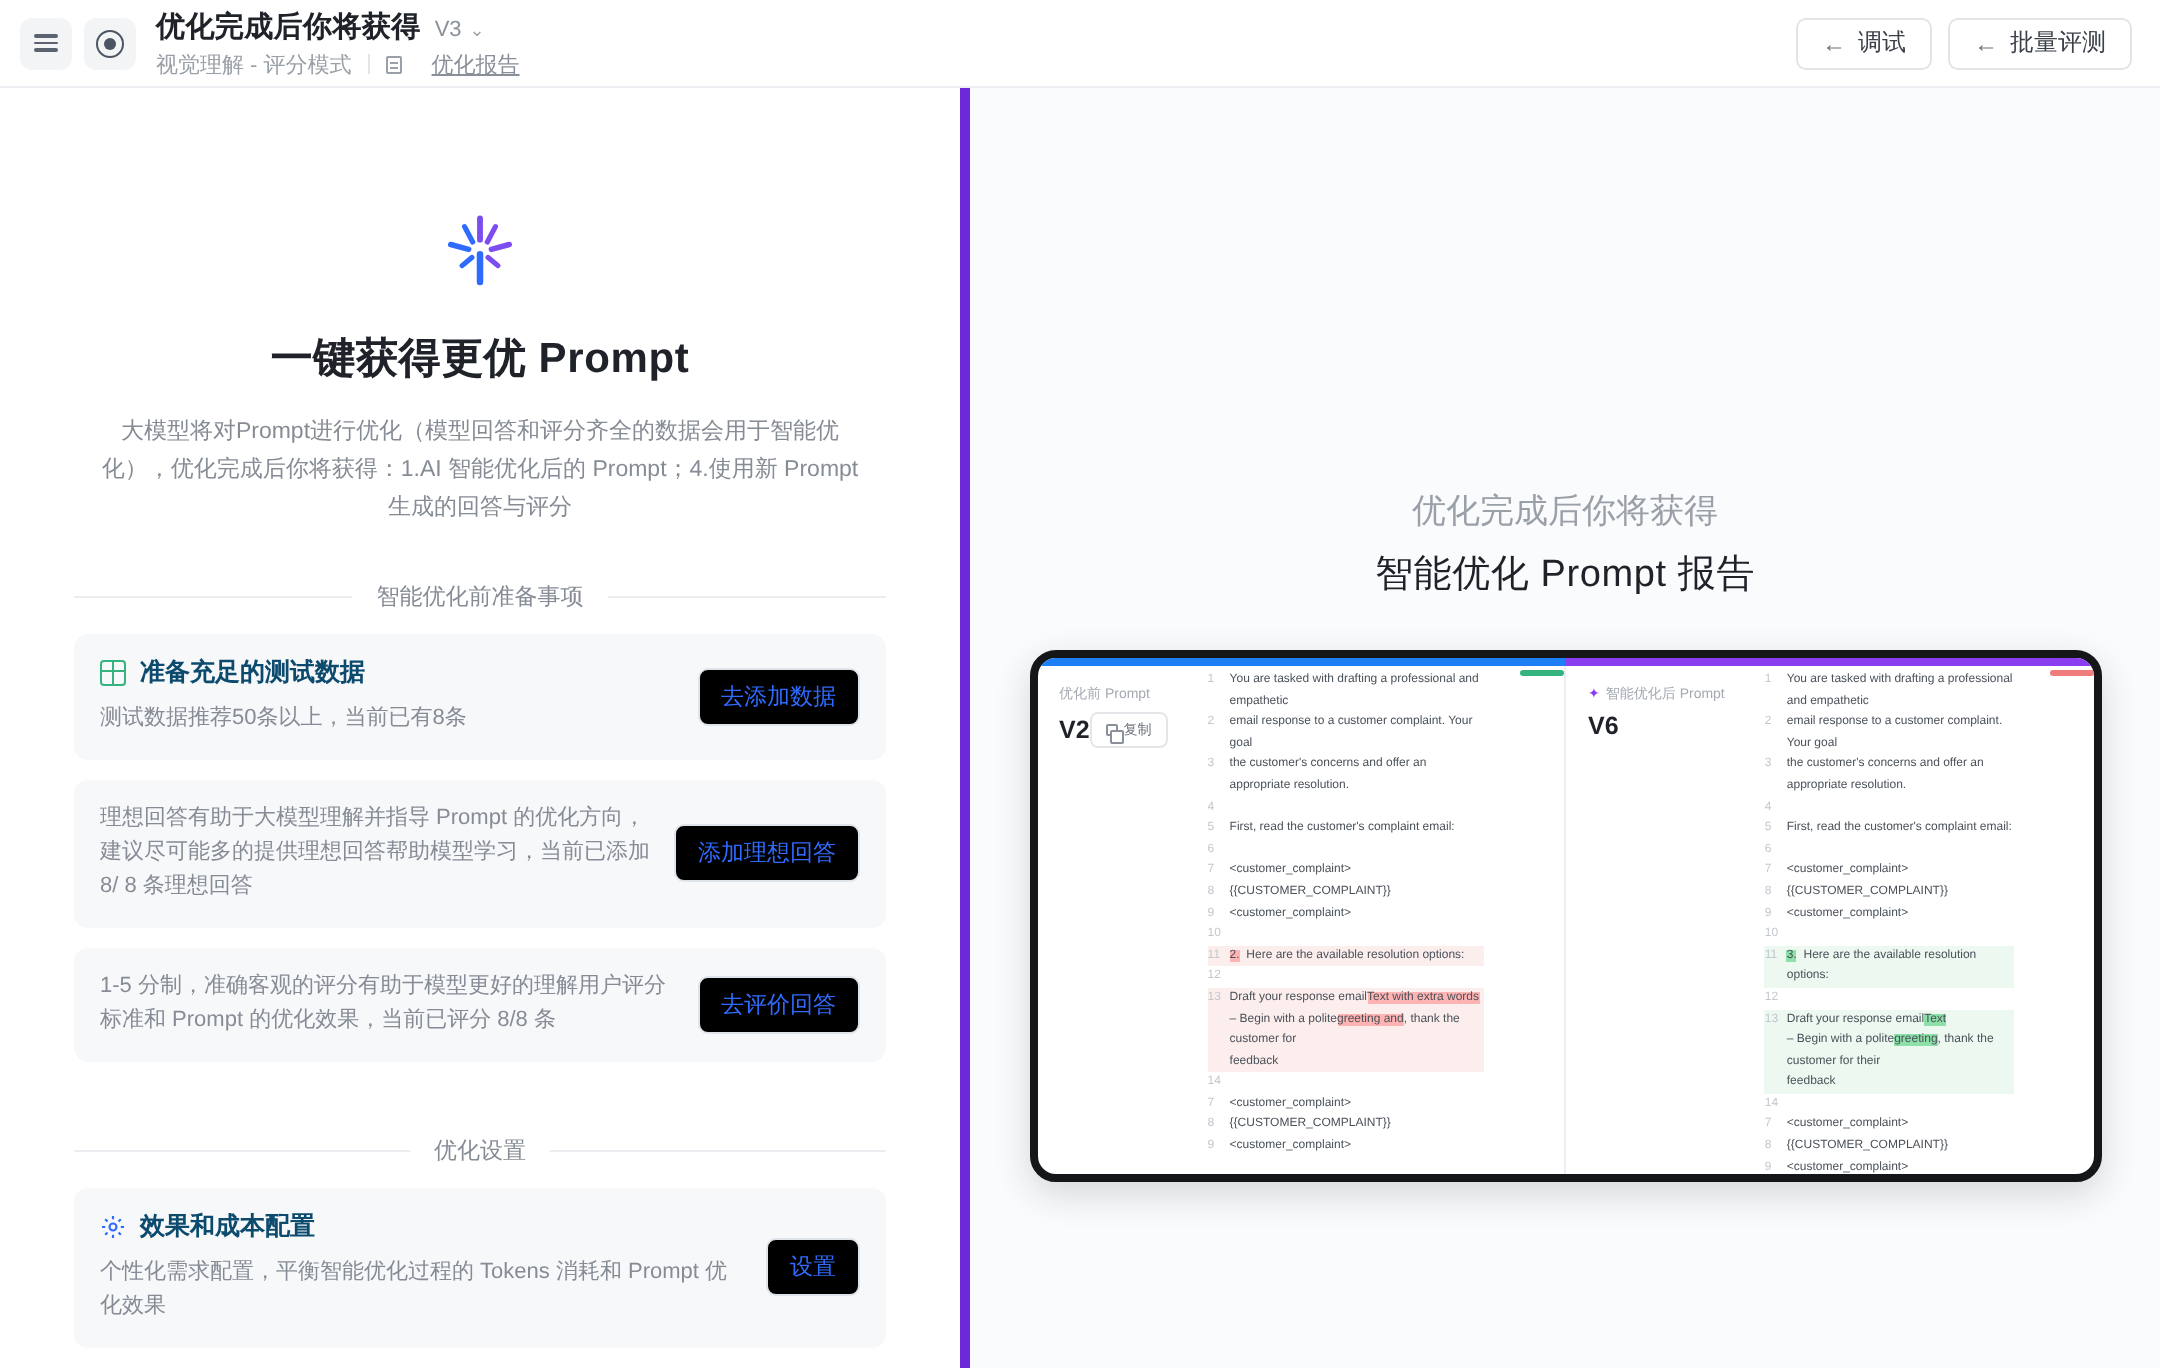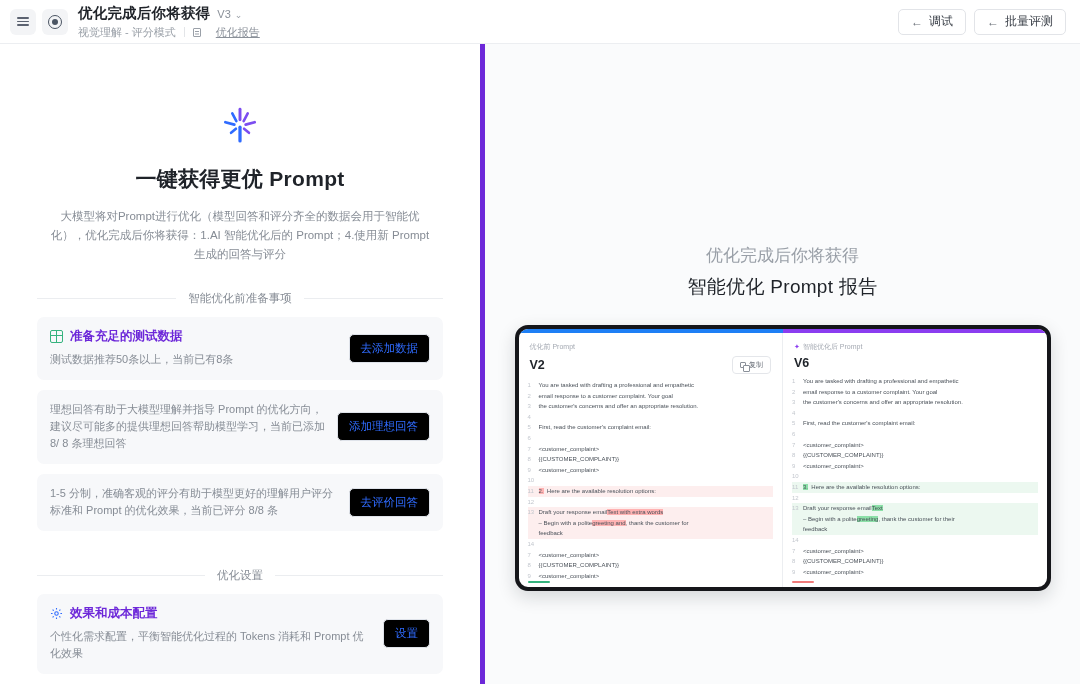--- a/index.html
+++ b/index.html
@@ -102,21 +102,21 @@
   .sec-label .txt { font-size: 11.5px; color: #868c95; white-space: nowrap; }
 
   
   .card {
     width: 406px; background: #f7f8fa; border-radius: 7px;
     padding: 11px 13px 12px 13px; margin-bottom: 10px;
     display: flex; align-items: center; gap: 10px;
   }
   .card-main { flex: 1; min-width: 0; }
   .card-title {
-    font-size: 12.5px; font-weight: bold; color: #6d28d9;
+    font-size: 12.5px; font-weight: bold; color: #0c4a6e;
     display: flex; align-items: center; gap: 7px; margin-bottom: 6px;
   }
   .card-desc { font-size: 11px; line-height: 17px; color: #868c95; }
   .card-btn {
     flex: 0 0 auto;
     padding: 6px 11px; border: 1px solid #dfe3ea; border-radius: 5px;
     background: #000000; font-size: 11.5px; color: #2f6bff; cursor: pointer;
     white-space: nowrap; font-family: inherit;
   }
 
@@ -139,21 +139,21 @@
     border-radius: 13px;
     overflow: hidden;
     display: flex; flex-direction: column;
     box-shadow: 0 6px 18px rgba(20,22,30,.16);
   }
   .accent { height: 4px; display: flex; flex: 0 0 4px; }
   .accent .a-left { flex: 1; background: #1e7ff5; }
   .accent .a-right { flex: 1; background: #8b3df0; }
 
   .panes { flex: 1; display: flex; min-height: 0; }
-  .pane { flex: 1; min-width: 0; display: flex; flex-direction: column; position: relative; }
+  .pane { flex: 1; min-width: 0; display: flex; flex-direction: row; position: relative; }
   .pane + .pane { border-left: 1px solid #eceef1; }
   .pane-head { padding: 9px 11px 4px 11px; }
   .pane-kicker {
     font-size: 7px; color: #a4a9b2; margin-bottom: 4px;
     display: flex; align-items: center; gap: 3px;
   }
   .pane-kicker .mini-spark { color: #8b3df0; font-size: 7px; }
   .pane-titlebar { display: flex; align-items: center; }
   .pane-ver { font-size: 12.5px; font-weight: bold; color: #1f2329; }
   .copy-btn {

